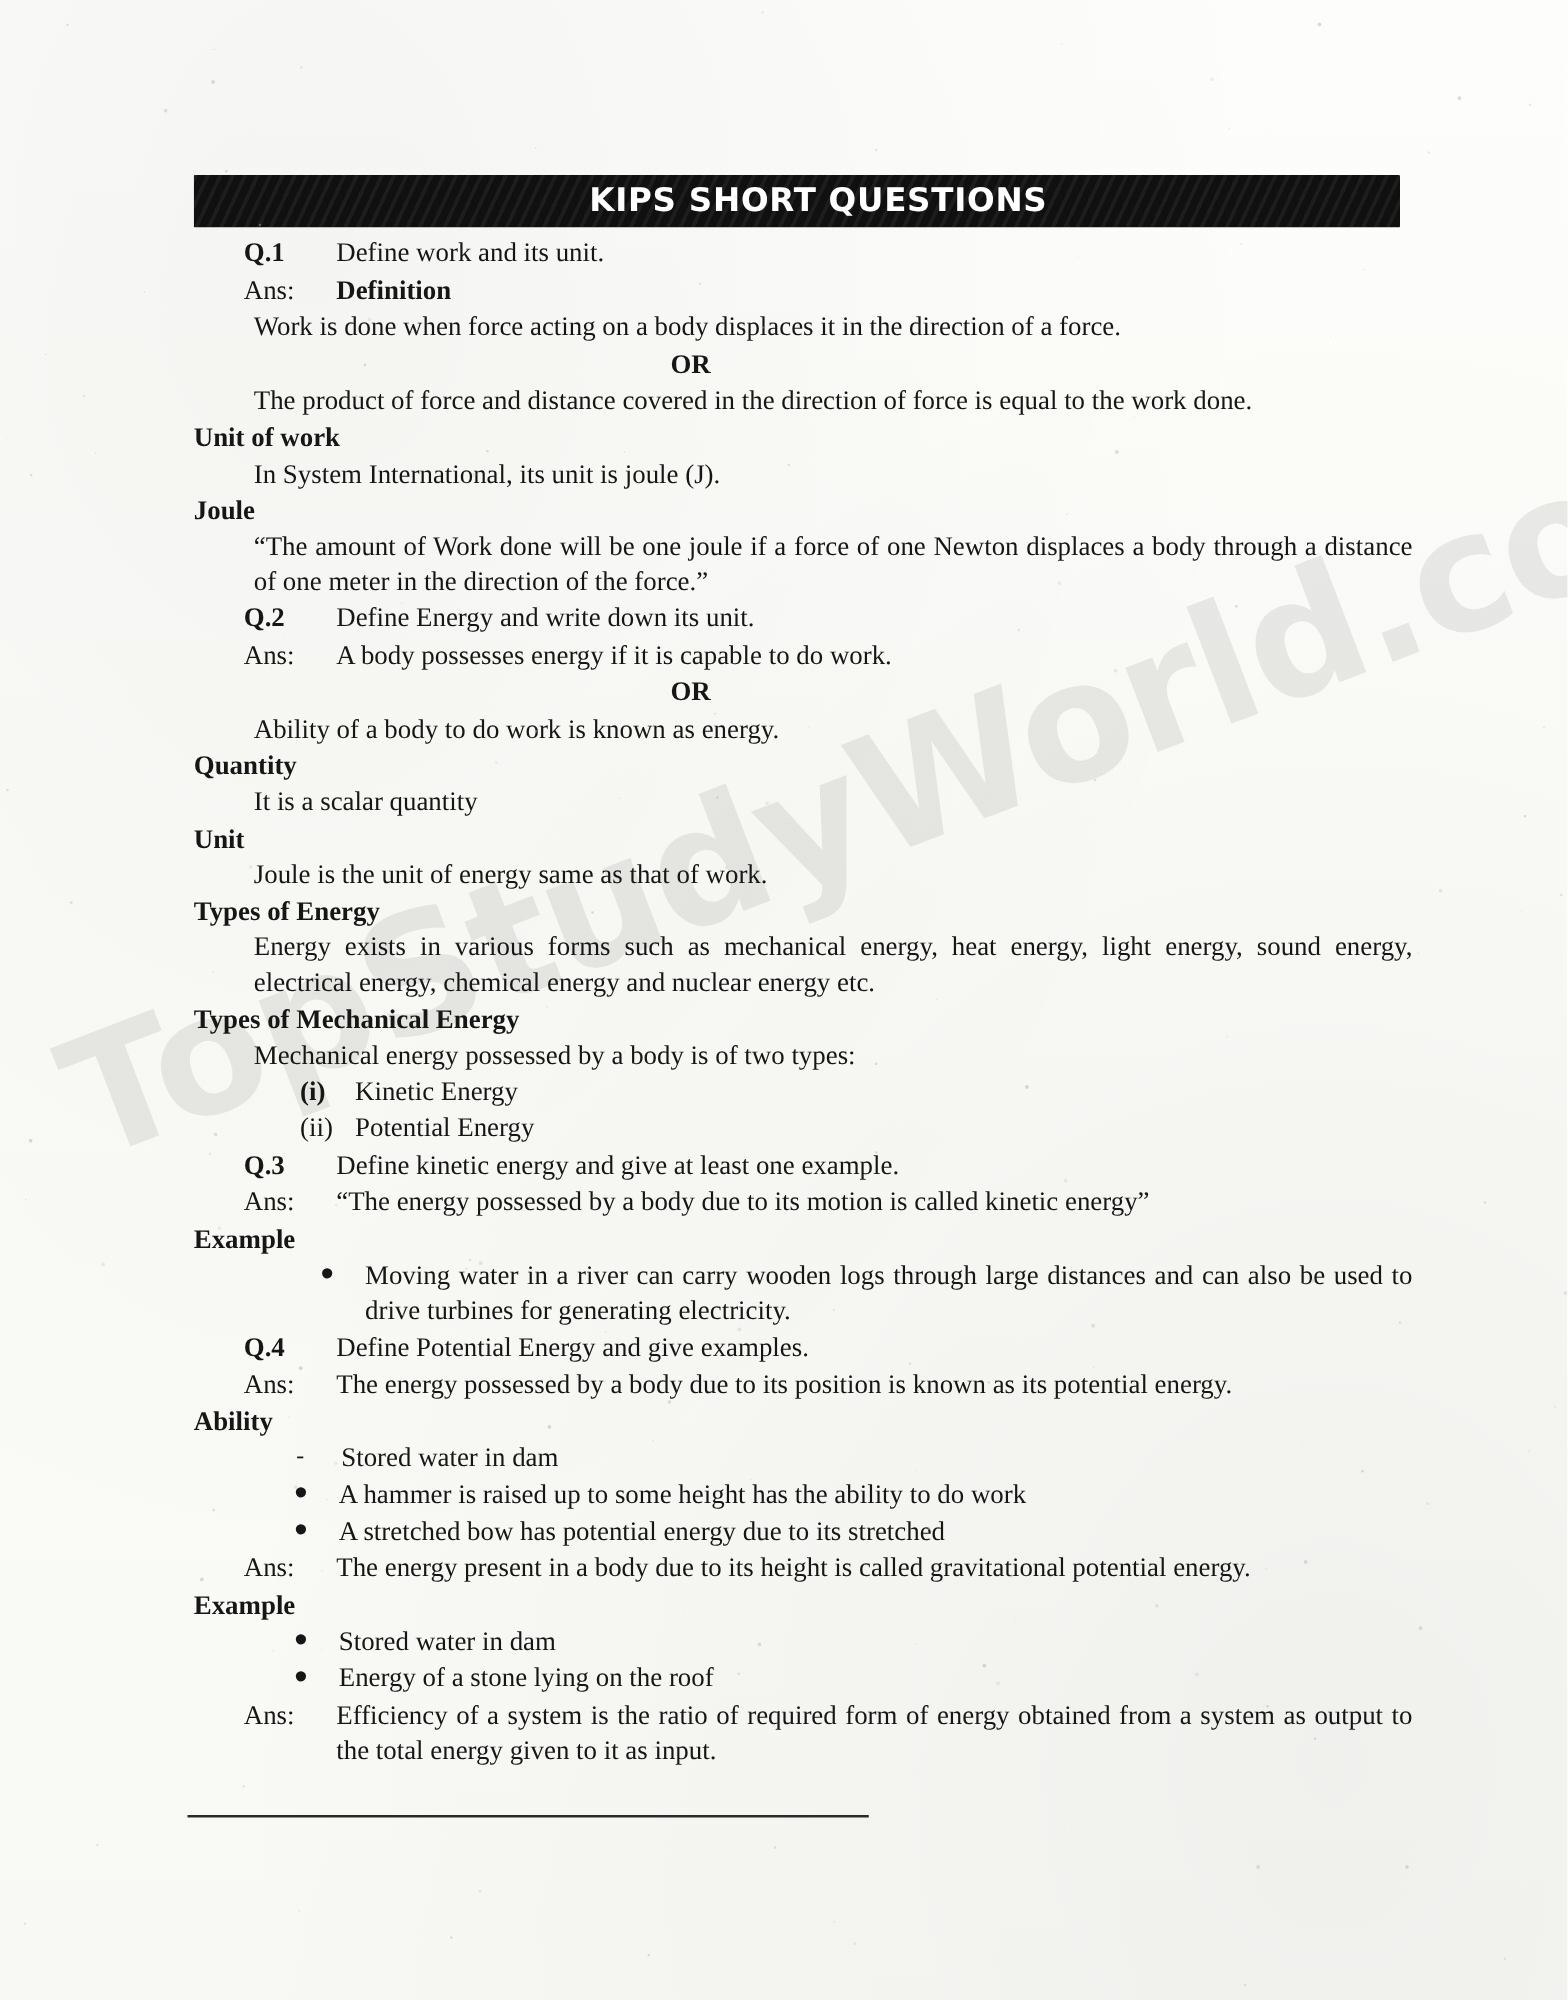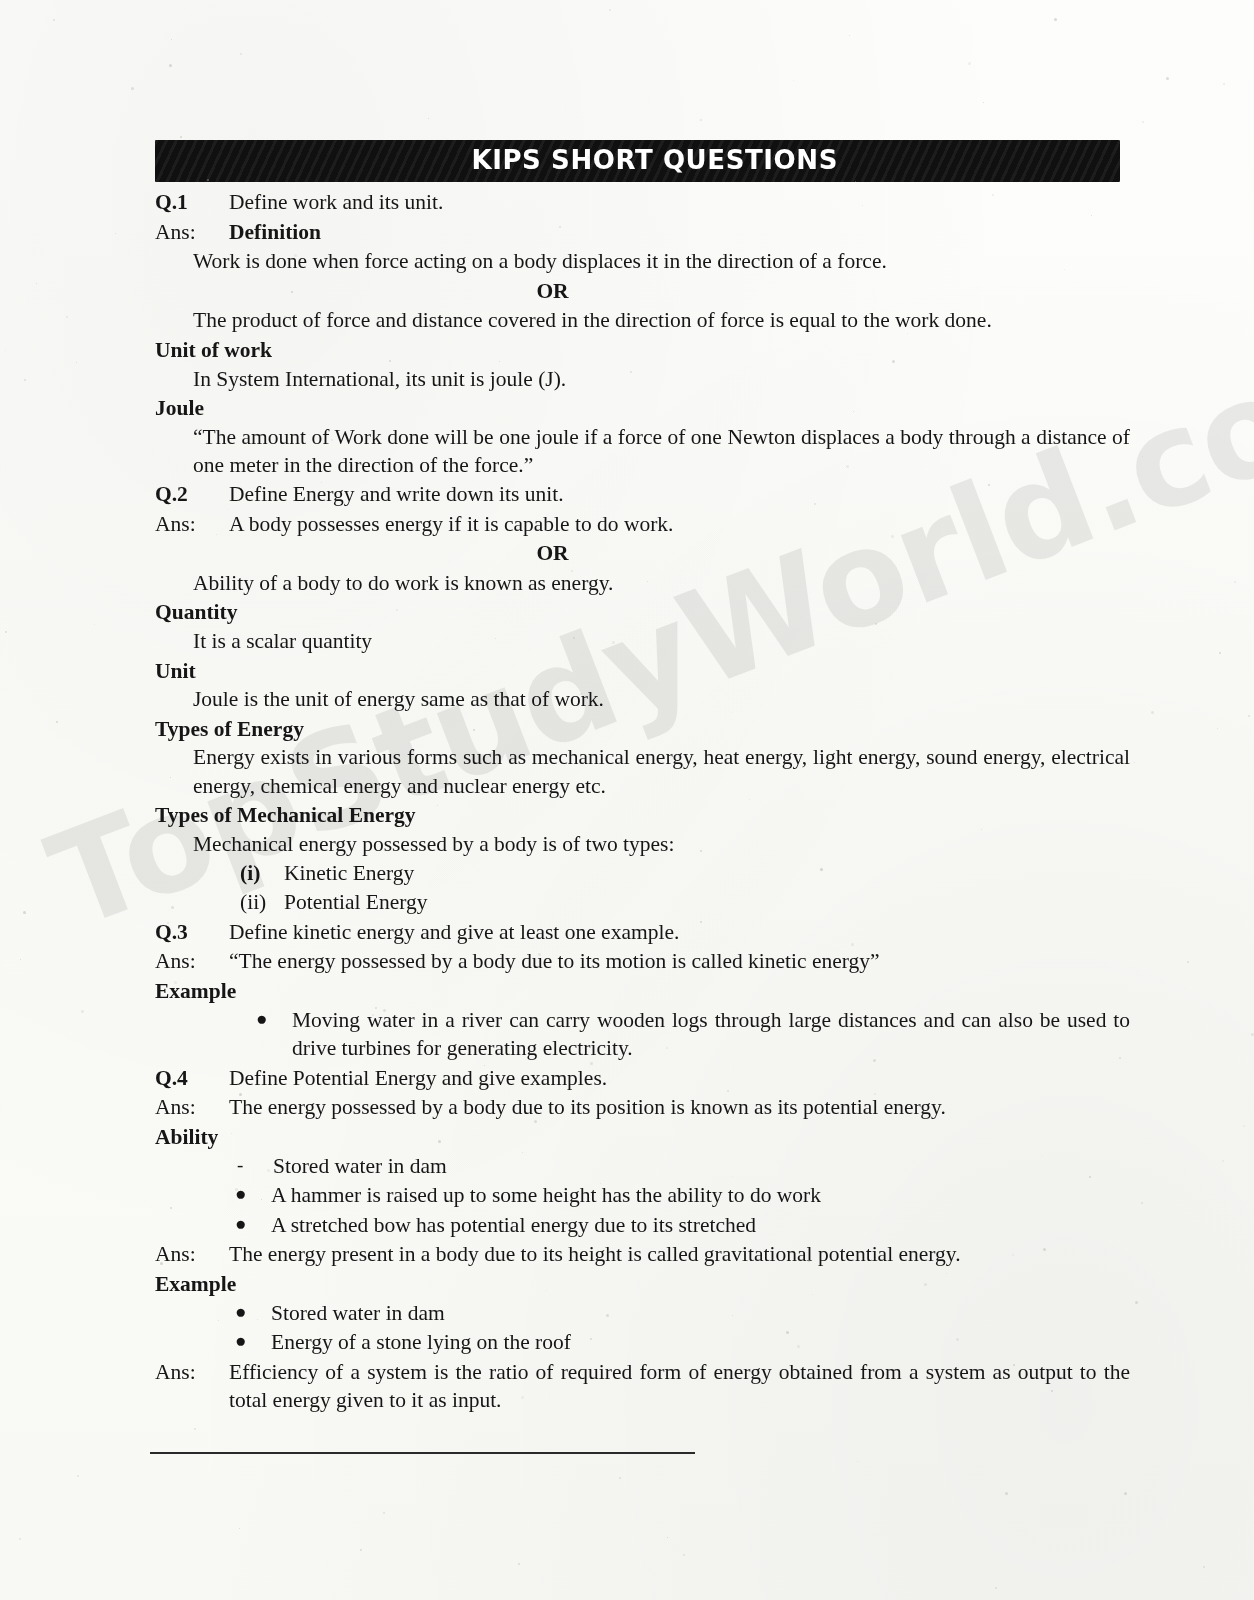--- a/index.html
+++ b/index.html
@@ -96,33 +96,34 @@
 
   .row {
     display: flex;
     align-items: flex-start;
     margin-bottom: 1px;
   }
   .lbl {
     width: 74px;
     flex: 0 0 74px;
     font-weight: 700;
+    margin-left: 40px;
   }
   .lbl.ans {
     font-weight: 400;
   }
   .qtext {
     font-weight: 400;
     flex: 1;
   }
   .atext {
     flex: 1;
   }
   .indent {
-    margin-left: 38px;
+    margin-left: 48px;
   }
   .head {
     font-weight: 700;
     margin-top: 1px;
   }
   .or {
     text-align: center;
     font-weight: 700;
     margin: 1px 0 1px 0;
     padding-right: 180px;

